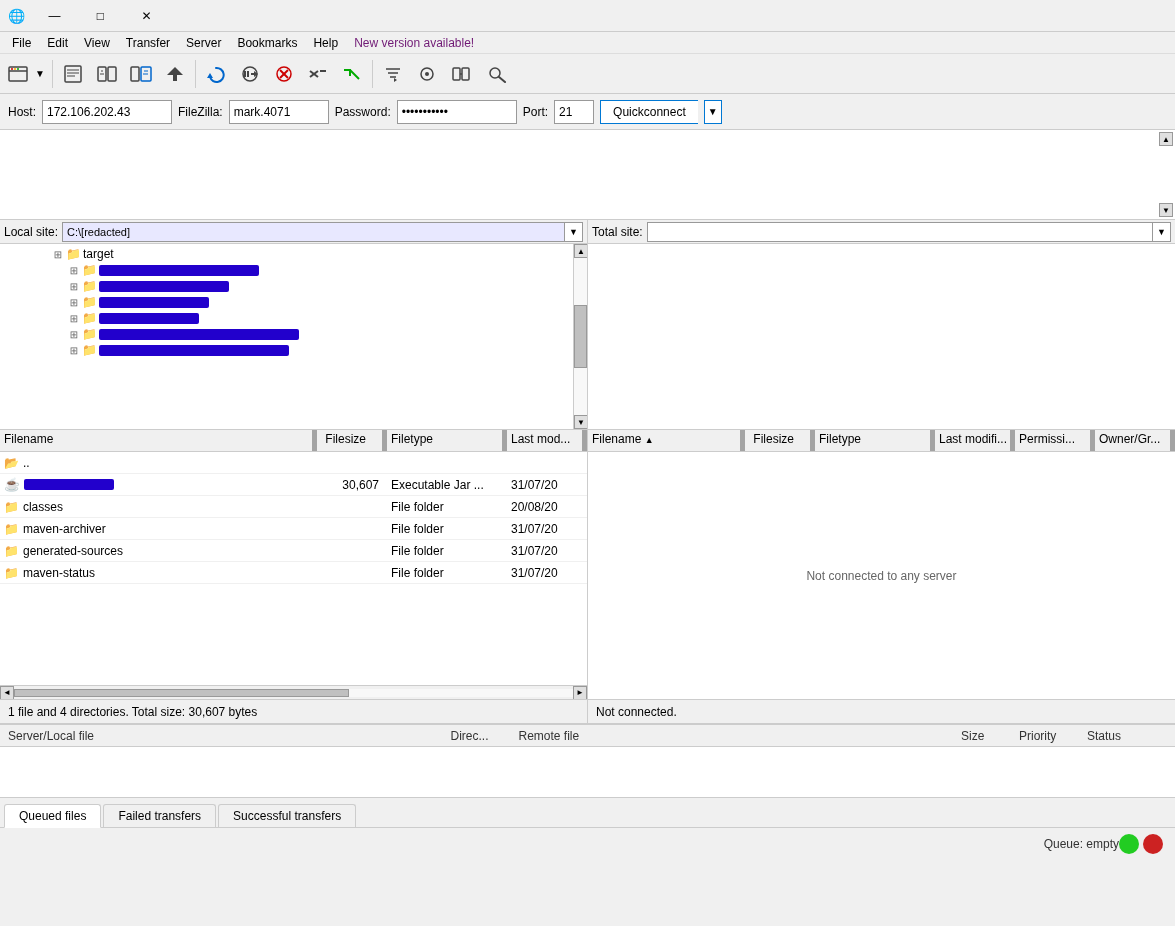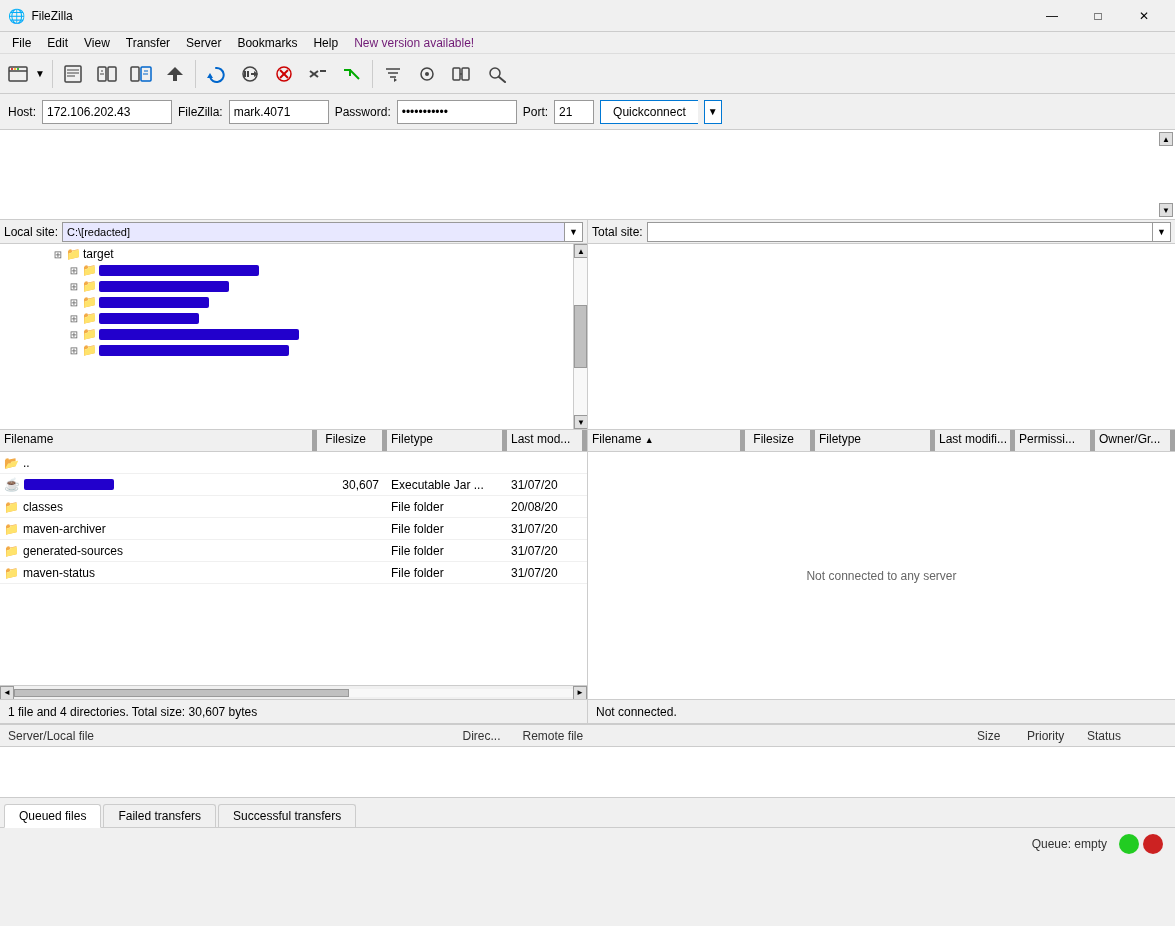--- a/index.html
+++ b/index.html
@@ -73,56 +73,55 @@
     .file-cell { padding: 2px 4px; font-size: 12px; white-space: nowrap; overflow: hidden; text-overflow: ellipsis; }
     .fc-name { flex: 2; min-width: 120px; display: flex; align-items: center; gap: 4px; }
     .fc-size { width: 70px; text-align: right; padding-right: 8px; }
     .fc-type { width: 120px; }
     .fc-mod { width: 80px; }
 
     .not-connected-msg { display: flex; align-items: center; justify-content: center; height: 100%; color: #666; font-size: 12px; }
 
     
     #status-bar { background: #f0f0f0; height: 24px; display: flex; align-items: center; padding: 0 8px; border-bottom: 1px solid #ccc; font-size: 12px; }
-    #transfer-header { display: flex; height: 22px; background: #f0f0f0; border-bottom: 1px solid #ccc; padding: 0 8px; align-items: center; }
+    #transfer-header { display: flex; height: 22px; background: #f0f0f0; border-bottom: 1px solid #ccc; padding: 0 8px; align-items: center; gap: 8px; }
     .transfer-col { font-size: 12px; color: #333; }
     .tc-server { flex: 1; }
     .tc-dir { width: 60px; }
     .tc-remote { flex: 1; }
     .tc-size { width: 50px; }
     .tc-priority { width: 60px; }
     .tc-status { width: 80px; }
     #transfer-body { height: 50px; background: white; }
 
     
     #bottom-tabs { height: 30px; display: flex; align-items: flex-end; padding: 0 4px; background: #f0f0f0; border-top: 1px solid #ccc; }
     .bottom-tab { padding: 4px 14px; border: 1px solid #ccc; border-bottom: none; background: #f0f0f0; cursor: pointer; font-size: 12px; margin-right: 2px; border-radius: 3px 3px 0 0; }
     .bottom-tab.active { background: white; border-bottom: 1px solid white; margin-bottom: -1px; }
 
     
-    #very-bottom { height: 32px; display: flex; align-items: center; justify-content: flex-end; padding: 0 12px; background: #f0f0f0; border-top: 1px solid #ccc; gap: 12px; }
+    #very-bottom { height: 32px; display: flex; align-items: center; justify-content: flex-end; padding: 0 12px; background: #f0f0f0; border-top: 1px solid #ccc; }
     .queue-status { font-size: 12px; color: #333; }
     .stop-btns { display: flex; gap: 4px; }
     .stop-btn { width: 20px; height: 20px; border-radius: 50%; border: none; cursor: pointer; }
     .stop-btn.green { background: #22cc22; }
     .stop-btn.red { background: #cc2222; }
 
     
     ::-webkit-scrollbar { width: 14px; height: 14px; }
     ::-webkit-scrollbar-track { background: #f0f0f0; }
     ::-webkit-scrollbar-thumb { background: #c0c0c0; border: 1px solid #999; }
 
     .sort-arrow { font-size: 9px; }
   </style>
 </head>
 <body>
 
 <div id="title-bar">
   <span style="font-size:14px; margin-right:6px;">🌐</span>
-  <span style="font-size:12px; flex:1;">FileZilla</span>
   <div style="display:flex;">
     <button class="win-btn">—</button>
     <button class="win-btn">□</button>
     <button class="win-btn close">✕</button>
   </div>
 </div>
 
 <div id="menu-bar">
   <span class="menu-item">File</span>
   <span class="menu-item">Edit</span>

